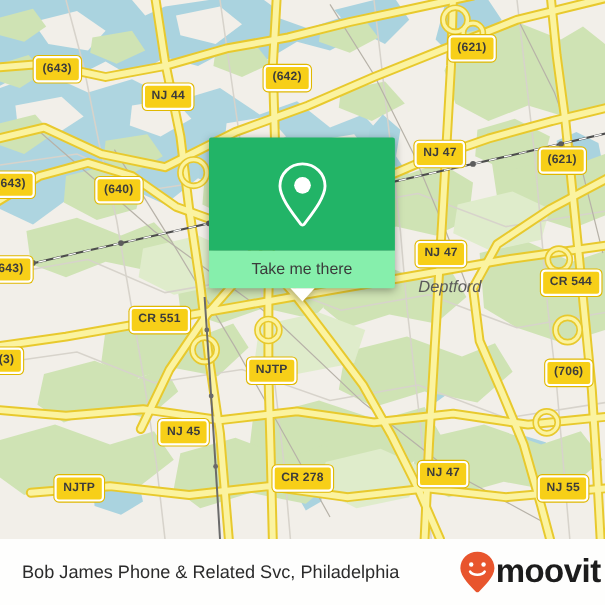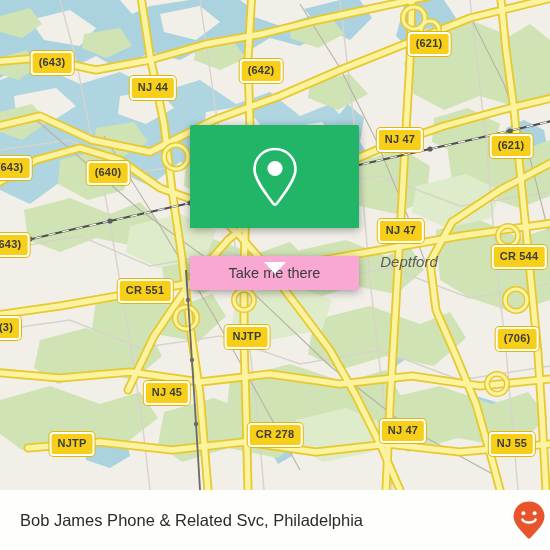--- a/index.html
+++ b/index.html
@@ -68,26 +68,25 @@
   #popup-top {
     height: 103px;
     background: #22b467;
     border-radius: 2px 2px 0 0;
     display: flex;
     align-items: center;
     justify-content: center;
   }
   #popup-bottom {
     height: 34px;
-    background: #f9a8d4;
+    background: #86efac;
     border-radius: 0 0 2px 2px;
     display: flex;
     align-items: center;
     justify-content: center;
-    margin-top: 28px;
   }
   #popup-bottom span {
     color: #3b3b3b;
     font-size: 14.5px;
     font-family: "Liberation Sans", sans-serif;
   }
   #popup-tail {
     position: absolute;
     left: 50%;
     top: 137px;
@@ -386,16 +385,17 @@
     <div id="bar-title">Bob James Phone &amp; Related Svc, Philadelphia</div>
     <div id="logo">
       <svg width="34" height="40" viewBox="0 0 34 40">
         <path d="M17 1.5 C8.2 1.5 1.5 8.2 1.5 16.6 C1.5 24.6 11.6 33.8 15.6 37.9
                  C16.4 38.7 17.6 38.7 18.4 37.9 C22.4 33.8 32.5 24.6 32.5 16.6
                  C32.5 8.2 25.8 1.5 17 1.5 Z" fill="#e8552d"></path>
         <circle cx="11.4" cy="13.2" r="2.0" fill="#ffffff"></circle>
         <circle cx="22.6" cy="13.2" r="2.0" fill="#ffffff"></circle>
         <path d="M10.4 19.6 C12.6 23.4 21.4 23.4 23.6 19.6" fill="none" stroke="#ffffff" stroke-width="2.4" stroke-linecap="round"></path>
       </svg>
+      <span id="logo-text">moovit</span>
     </div>
   </div>
 
 </div>
 
 </body></html>

